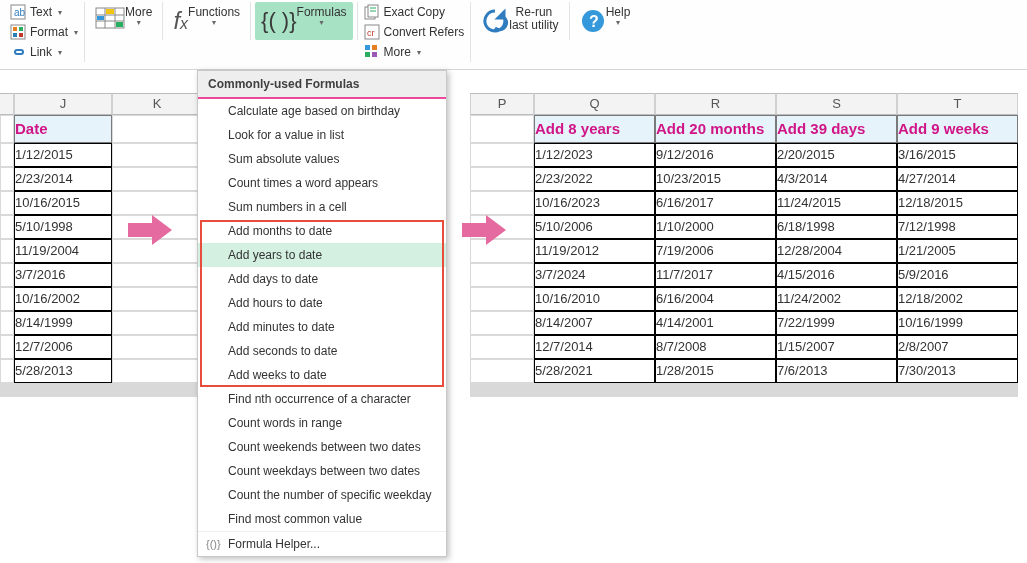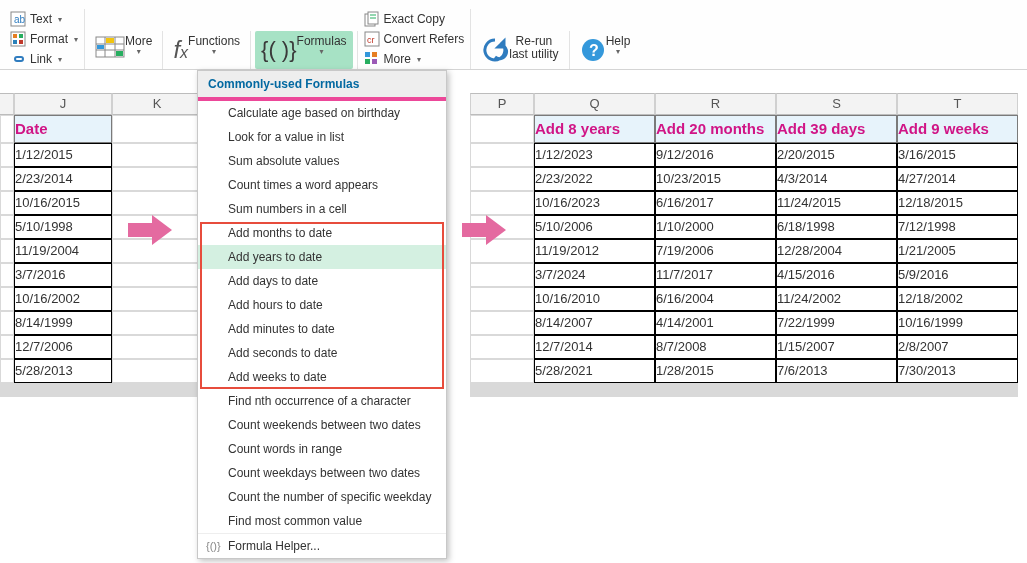--- a/index.html
+++ b/index.html
@@ -10,21 +10,21 @@
     color: #333;
     background: #fff;
     width: 1027px;
     height: 563px;
     overflow: hidden;
     position: relative;
   }
   
   .ribbon {
     display: flex;
-    align-items: flex-end;
+    align-items: flex-start;
     height: 70px;
     background: #fefefe;
     border-bottom: 1px solid #d4d4d4;
     padding: 2px 4px 0 4px;
     position: relative;
   }
   .group {
     display: flex;
     flex-direction: column;
     justify-content: flex-start;
@@ -64,24 +64,24 @@
     left: 197px;
     width: 250px;
     background: #fff;
     border: 1px solid #c8c8c8;
     box-shadow: 2px 2px 6px rgba(0,0,0,0.25);
     z-index: 10;
     font-size: 12px;
   }
   .dropdown .title {
     background: #eeeeee;
-    color: #0369a1;
+    color: #404040;
     font-weight: bold;
     padding: 6px 10px;
-    border-bottom: 4px solid #ec4899;
+    border-bottom: 2px solid #ec4899;
   }
   .dropdown .item {
     padding: 5px 10px 5px 30px;
     white-space: nowrap;
     position: relative;
   }
   .dropdown .item.highlight {
     background: #d4f0e1;
   }
   .dropdown .red-box {
@@ -293,22 +293,22 @@
       <div class="item">Count times a word appears</div>
       <div class="item">Sum numbers in a cell</div>
       <div class="item">Add months to date</div>
       <div class="item highlight">Add years to date</div>
       <div class="item">Add days to date</div>
       <div class="item">Add hours to date</div>
       <div class="item">Add minutes to date</div>
       <div class="item">Add seconds to date</div>
       <div class="item">Add weeks to date</div>
       <div class="item">Find nth occurrence of a character</div>
+      <div class="item">Count words in range</div>
       <div class="item">Count weekends between two dates</div>
-      <div class="item">Count words in range</div>
       <div class="item">Count weekdays between two dates</div>
       <div class="item">Count the number of specific weekday</div>
       <div class="item">Find most common value</div>
       <div class="red-box" style="top: 121px; height: 167px;"></div>
     </div>
   <div class="item" style="border-top:1px solid #eee;">
     <span class="fh-icon">{()}</span>
     <span>Formula Helper...</span>
   </div>
 </div>

